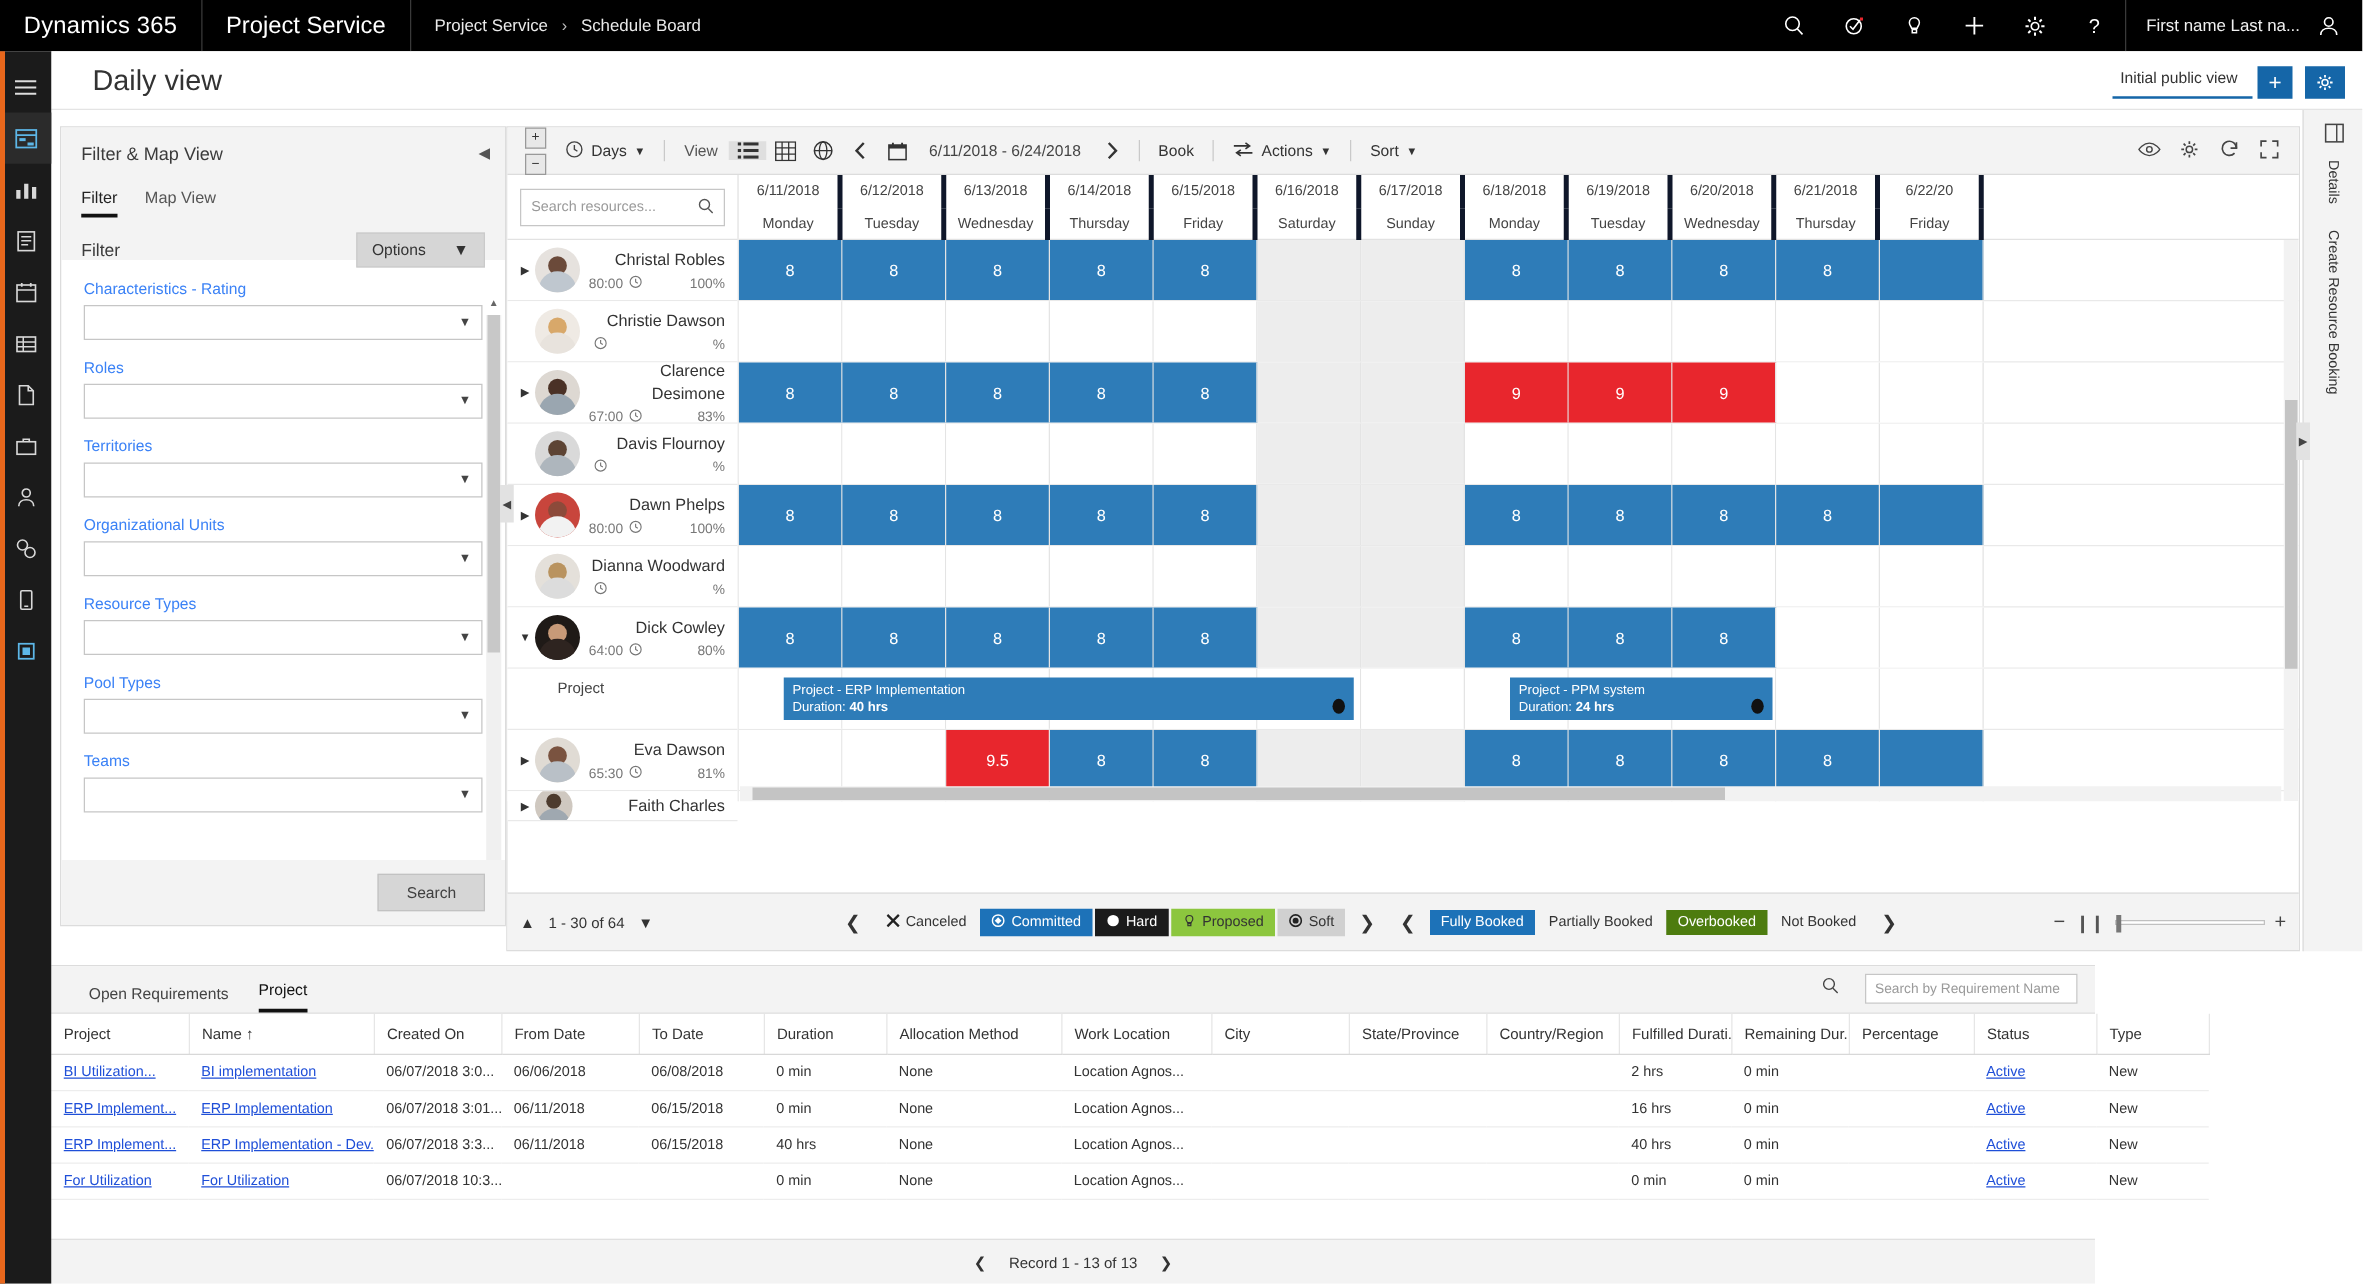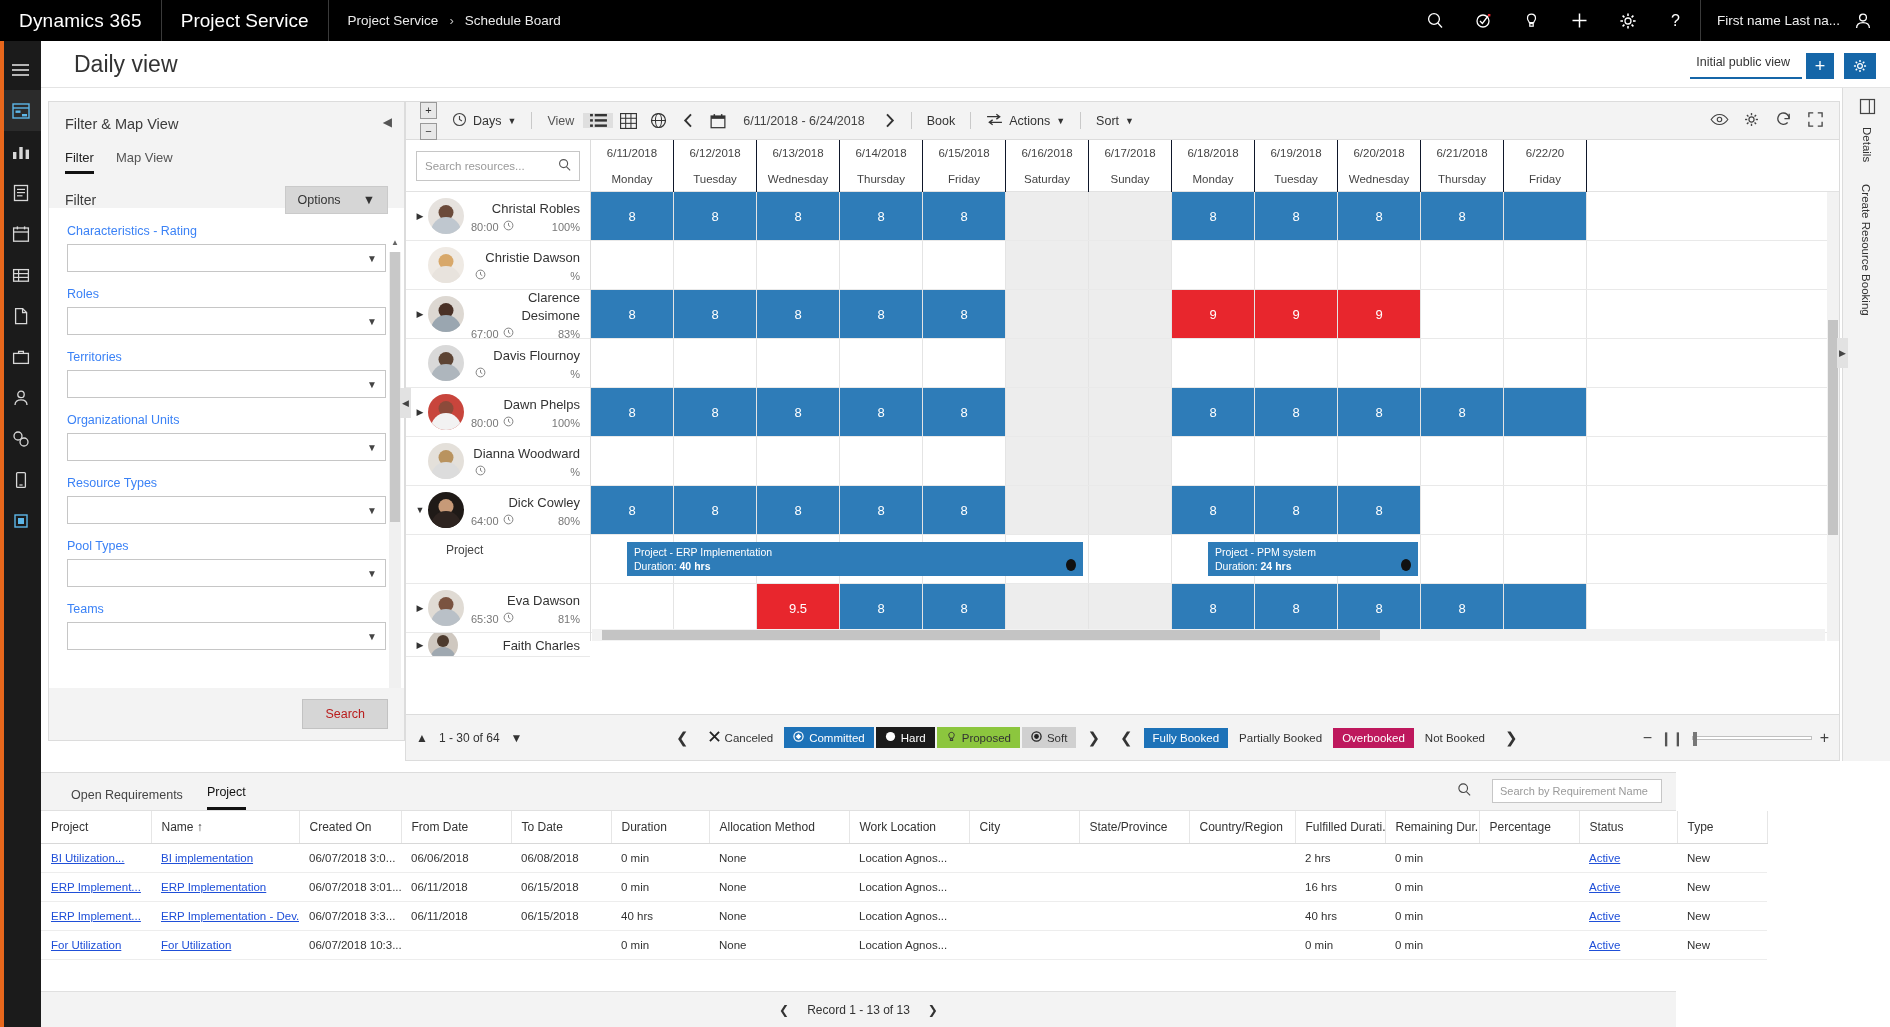--- a/index.html
+++ b/index.html
@@ -136,21 +136,21 @@
     position: absolute; left: 0; width: 12px; height: 14px; text-align: center;
     font-size: 8px; color: #666; line-height: 14px;
   }
   .fp-foot {
     position: absolute; bottom: 0; left: 0; width: 100%; height: 52px;
     background: #f3f3f3; display: flex; align-items: center;
     justify-content: flex-end; padding-right: 16px;
   }
   .searchbtn {
     background: #d6d6d6; border: 1px solid #c2c2c2; font-size: 12.5px;
-    color: #b91c1c; padding: 7px 22px;
+    color: #404040; padding: 7px 22px;
   }
 
   
   .board {
     position: absolute; left: 405px; top: 101px; width: 1435px; height: 660px;
     background: #fff; border: 1px solid #dcdcdc;
   }
   .board-toolbar {
     height: 38px; background: #f3f3f3; border-bottom: 1px solid #dcdcdc;
     display: flex; align-items: center; padding: 0 8px; gap: 0; font-size: 12.5px;
@@ -213,21 +213,21 @@
   }
   .resmeta .left { display: flex; align-items: center; gap: 4px; }
   .projname { font-size: 12px; color: #444; }
 
   
   .timeline { flex: 1; position: relative; overflow: hidden; background:#fff; }
   .tl-header { height: 52px; border-bottom: 1px solid #e2e2e2; }
   .tl-dates, .tl-days { display: flex; }
   .tl-dates .c, .tl-days .c {
     width: 83px; flex: none; text-align: center; font-size: 11.5px; color: #444;
-    border-right: 1px solid #0f172a;
+    border-right: 4px solid #0f172a;
   }
   .tl-dates .c { height: 27px; line-height: 27px; }
   .tl-days .c { height: 25px; line-height: 25px; }
   .tl-rows { position: relative; }
   .tl-row { display: flex; height: 49px; border-bottom: 1px solid #e9e9e9; }
   .cell {
     width: 83px; flex: none; border-right: 1px solid #e4e4e4;
     display: flex; align-items: center; justify-content: center;
     font-size: 13px;
   }
@@ -273,21 +273,21 @@
   .legend { display: flex; align-items: center; gap: 0; }
   .lg {
     display: flex; align-items: center; gap: 5px; padding: 4px 9px;
     font-size: 11.5px; margin: 0 1px;
   }
   .lg.committed { background: #1d72b8; color: #fff; }
   .lg.hard { background: #1b1b1b; color: #fff; }
   .lg.proposed { background: #8cc63e; color: #333; }
   .lg.soft { background: #d0d0d0; color: #333; }
   .lg.fully { background: #1d72b8; color: #fff; }
-  .lg.over { background: #be185d; color: #fff; }
+  .lg.over { background: #4d7c0f; color: #fff; }
   .arrbtn { padding: 0 10px; font-size: 15px; color: #333; }
   .zoomctl { display: flex; align-items: center; gap: 8px; margin-left: auto; }
   .zoomslider {
     width: 120px; height: 4px; background: #fff; border: 1px solid #c0c0c0;
     position: relative;
   }
   .zoomslider .handle {
     position: absolute; left: 0; top: -5px; width: 4px; height: 14px; background: #777;
   }
 

